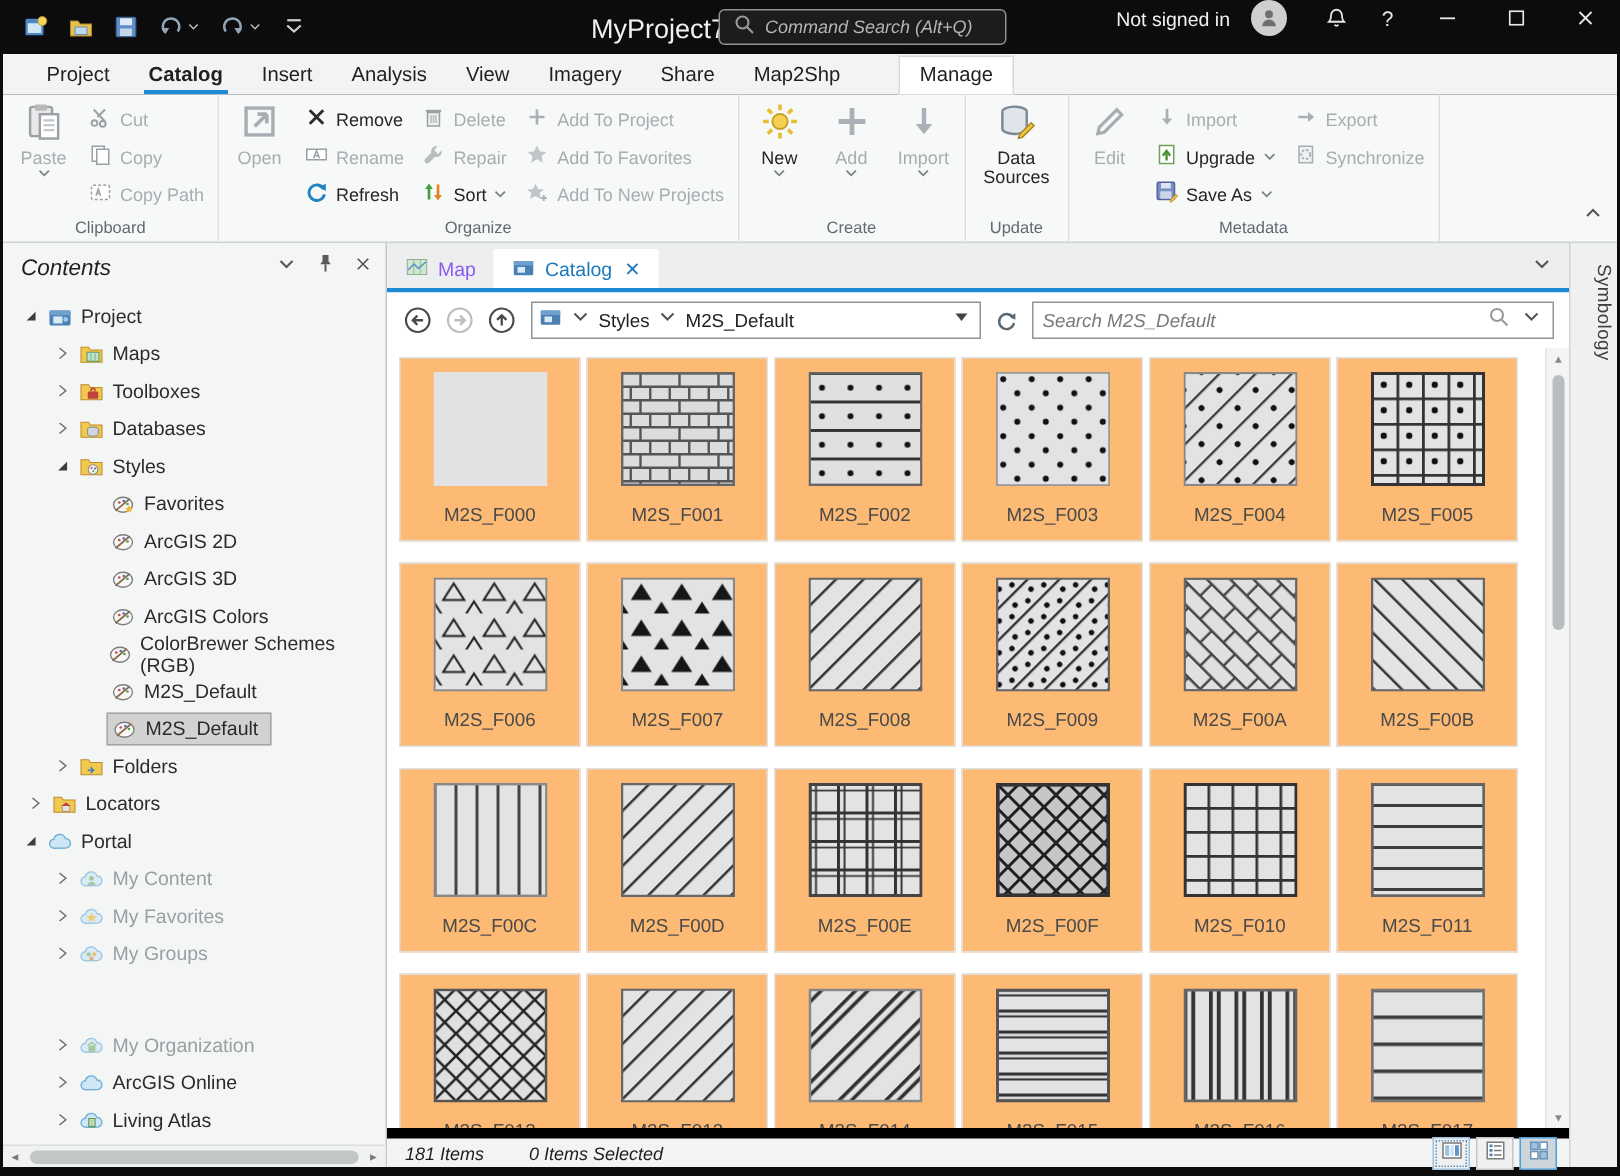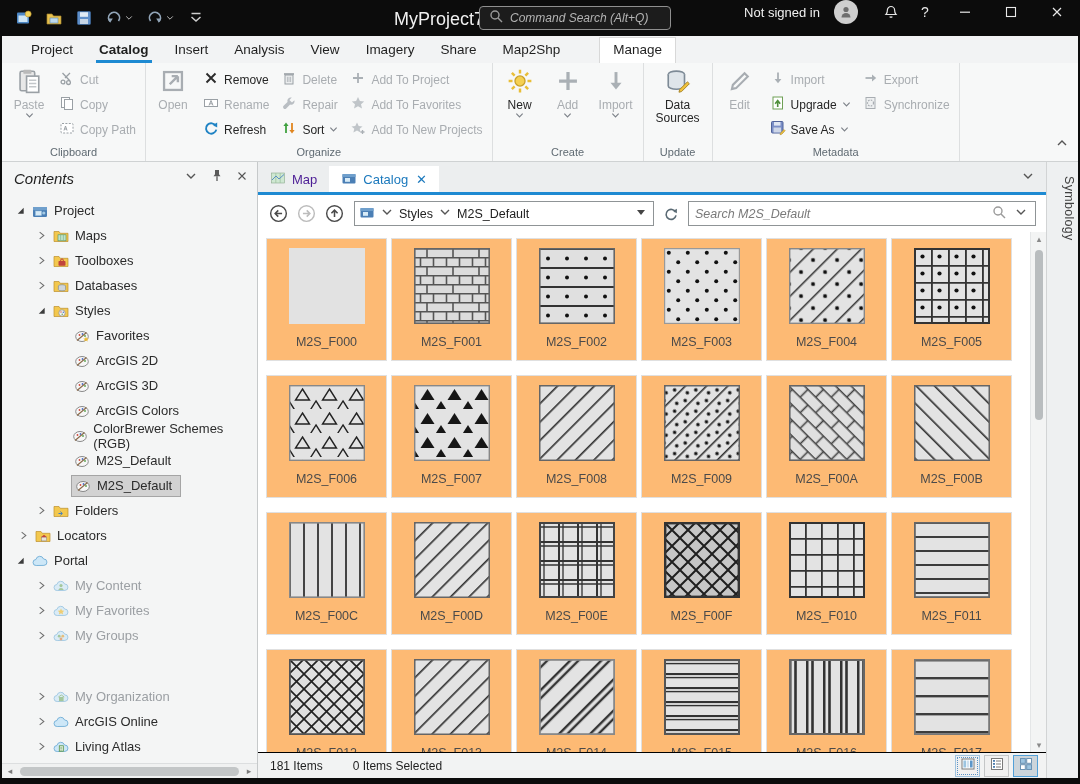--- a/index.html
+++ b/index.html
@@ -61,21 +61,21 @@
   .trow.graytxt .ticon { opacity:.65; }
   .selwrap { display:flex; align-items:center; padding:2px 8px 2px 2px; }
   .trow.sel .selwrap { background:#d2d2d2; border:1px solid #a5a5a5; }
   .c-hscroll { height:15px; background:#f0f1f1; border-top:1px solid #dcdedf; display:flex; align-items:center; padding:0 2px; }
   .c-hscroll .arr { font-size:9px; color:#7a7a7a; width:12px; text-align:center; }
   .c-hthumb { flex:1; height:9px; background:#c3c6c7; border-radius:5px; margin:0 4px; }
 
   
   .catalog { width:788px; display:flex; flex-direction:column; background:#fff; position:relative; }
   .viewtabs { height:30px; background:#eceeef; display:flex; align-items:flex-end; position:relative; }
-  .vtab { height:26px; display:flex; align-items:center; gap:6px; padding:0 12px; font-size:13px; color:#4c1d95; }
+  .vtab { height:26px; display:flex; align-items:center; gap:6px; padding:0 12px; font-size:13px; color:#8b5cf6; }
   .vtab svg { width:16px; height:16px; }
   .vtab.active { background:#ffffff; color:#1b79bd; }
   .vtab .closex { color:#1b79bd; font-size:13px; margin-left:2px; }
   .blueline { height:3px; background:#1e8ad2; }
   .panemenu { position:absolute; right:10px; top:6px; }
 
   .locbar { height:37px; display:flex; align-items:center; padding:0 10px 0 8px; gap:4px; background:#fff; }
   .navbtn { width:24px; height:24px; display:flex; align-items:center; justify-content:center; }
   .navbtn svg { width:19px; height:19px; }
   .pathbox { width:300px; height:25px; border:1px solid #8f9496; background:#fff; display:flex; align-items:center; padding:0 4px; gap:4px; margin-left:4px; }
@@ -87,21 +87,21 @@
   .searchbox input::placeholder { color:#7a7a7a; }
 
   .gridwrap { flex:1; display:flex; overflow:hidden; }
   .grid { flex:1; overflow:hidden; padding:6px 0 0 8px; display:grid; grid-template-columns:repeat(6,121px); grid-auto-rows:123px; gap:14px 4px; align-content:start; }
   .card { background:#fdba74; border:1px solid #e0e0e0; display:flex; flex-direction:column; align-items:center; padding-top:9px; }
   .card .cap { font-size:12.5px; color:#4a4a4a; margin-top:7px; }
   .vscroll { width:16px; background:#f3f4f4; border-left:1px solid #e4e6e7; position:relative; }
   .vthumb { position:absolute; left:4px; width:8px; border-radius:4px; background:#b9bdbf; }
   .varrow { position:absolute; left:0; width:16px; height:14px; display:flex; align-items:center; justify-content:center; color:#8a8a8a; font-size:9px; }
 
-  .statusbar { height:26px; border-top:1px solid #000000; background:#f2f3f3; display:flex; align-items:center; padding:0 8px 0 12px; font-size:12px; color:#1f1f1f; }
+  .statusbar { height:26px; border-top:7px solid #000000; background:#f2f3f3; display:flex; align-items:center; padding:0 8px 0 12px; font-size:12px; color:#1f1f1f;font-style:italic; }
   .statusbar .sdiv { width:30px; }
   .viewbtns { margin-left:auto; display:flex; gap:4px; }
   .vbtn { width:25px; height:22px; display:flex; align-items:center; justify-content:center; background:#f0f0f0; border:1px solid #c4c6c7; }
   .vbtn.focus { outline:1px dotted #5a93c8; outline-offset:-3px; border-color:#9fc2de; }
   .vbtn.active { background:#ccd5db; border:1px solid #52a0d8; }
   .vbtn svg { width:16px; height:16px; }
 
   
   .symstrip { width:32px; background:#eef0f1; border-left:1px solid #d2d4d5; position:relative; }
   .symtab { position:absolute; top:4px; left:3px; width:26px; padding:10px 0; writing-mode:vertical-rl; font-size:12.5px; color:#3f3f3f; text-align:left; letter-spacing:.3px; }

